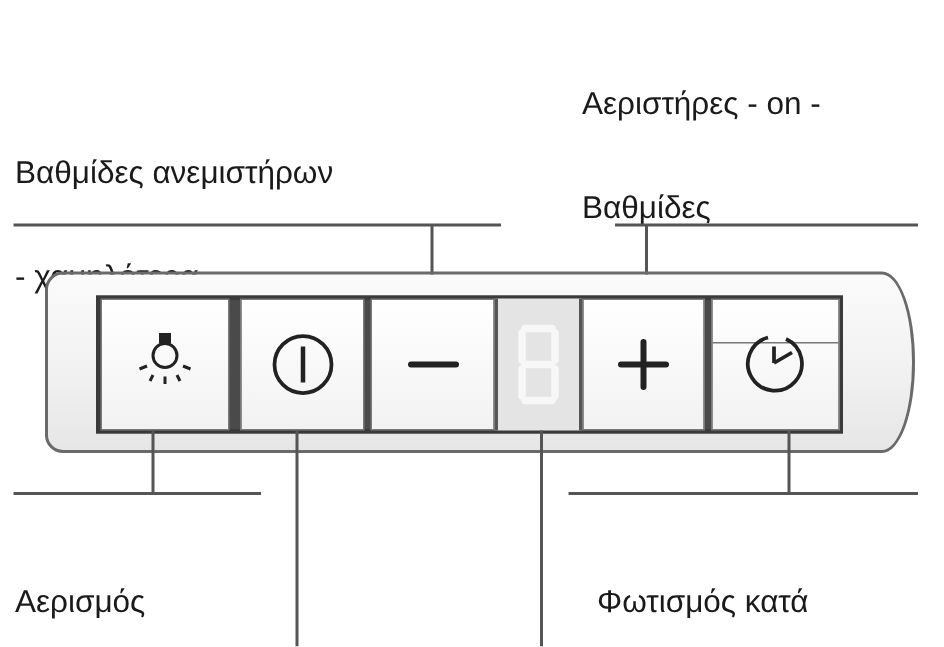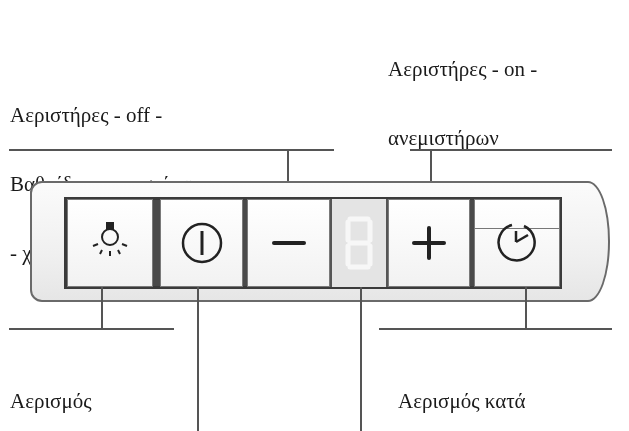--- a/index.html
+++ b/index.html
@@ -1,40 +1,40 @@
 <!DOCTYPE html>
 <html><head>
   <meta charset="utf-8">
   <style>
     html, body { margin:0; padding:0; background:#ffffff; }
     body { width:629px; height:431px; position:relative; overflow:hidden;
            font-family:"Liberation Sans", sans-serif; color:#1a1a1a; }
-    .label { position:absolute; font-size:21px; line-height:23px; white-space:pre; color:#1a1a1a;font-family:Liberation Serif, serif; }
+    .label { position:absolute; font-size:21px; line-height:23px; white-space:pre; color:#1a1a1a; }
     .rule { position:absolute; background:#555; }
     .panel { position:absolute; left:30px; top:181px; width:580px; height:121px;
              border:2px solid #6a6a6a; border-radius:12px 22px 22px 12px / 12px 60px 60px 12px;
              background:linear-gradient(#fbfbfb, #f0f0f0 60%, #e6e6e6); box-sizing:border-box; }
     .btn-row { position:absolute; left:64px; top:197px; width:498px; height:92px;
                border:3px solid #3a3a3a; background:#4a4a4a; box-sizing:border-box; }
     .btn { position:absolute; top:199px; height:88px; background:linear-gradient(#ffffff,#f2f2f2);
            box-sizing:border-box; border:1px solid #7a7a7a; display:flex; align-items:center; justify-content:center; }
     .display { position:absolute; top:199px; height:88px; background:#e4e4e4; box-sizing:border-box;
                border-left:2px solid #555; border-right:2px solid #555; display:flex; align-items:center; justify-content:center; }
   </style>
 </head>
 <body>
 
 <div class="label" style="left:10px; top:58px;">
-  <div>Αεριστήρες - off -</div>
   <div>Βαθμίδες ανεμιστήρων</div>
   <div>- χαμηλότερα -</div>
 </div>
 
 <div class="label" style="left:388px; top:12px;">
   <div>Αεριστήρες - on -</div>
+  <div>Βαθμίδες</div>
   <div>ανεμιστήρων</div>
   <div>- υ“ηλότερα -</div>
 </div>
 
 <div class="rule" style="left:9px; top:149px; width:325px; height:2px;"></div>
 <div class="rule" style="left:287px; top:150px; width:2px; height:50px;"></div>
 <div class="rule" style="left:410px; top:149px; width:202px; height:2px;"></div>
 <div class="rule" style="left:430px; top:150px; width:2px; height:50px;"></div>
 
 <div class="panel"></div>
@@ -101,15 +101,15 @@
 <div class="rule" style="left:379px; top:328px; width:233px; height:2px;"></div>
 <div class="rule" style="left:197px; top:287px; width:2px; height:144px;"></div>
 <div class="rule" style="left:360px; top:287px; width:2px; height:144px;"></div>
 
 <div class="label" style="left:10px; top:344px;">
   <div>Αερισμός</div>
   
 </div>
 
 <div class="label" style="left:398px; top:344px; text-align:center;">
-  <div>Αερισμός κατά</div>
+  <div>Φωτισμός κατά</div>
   
 </div>
 
 </body></html>

